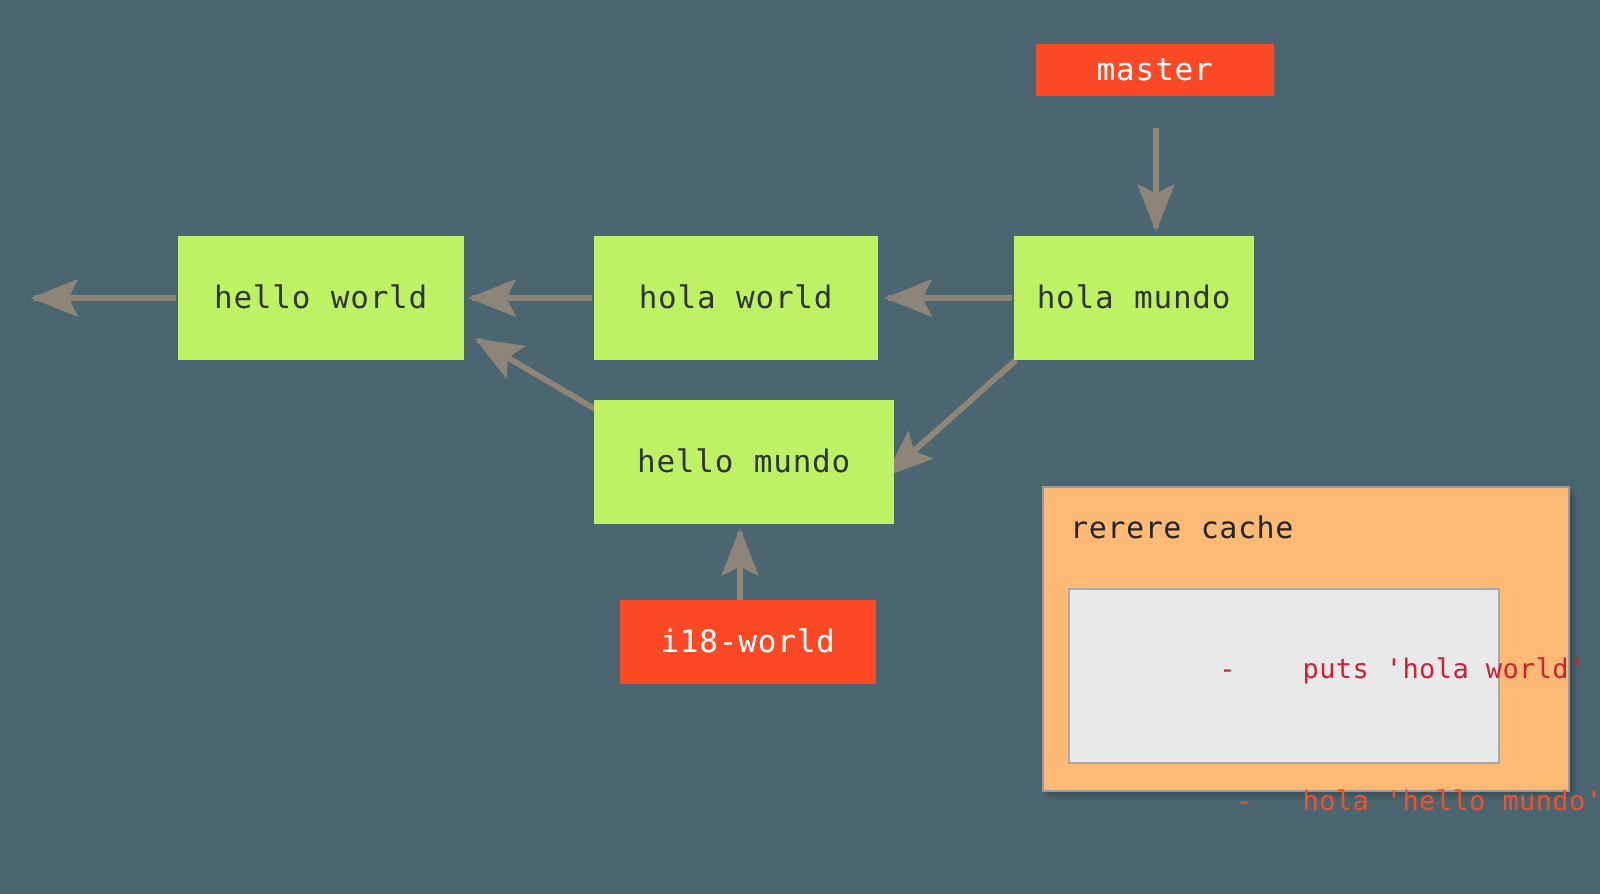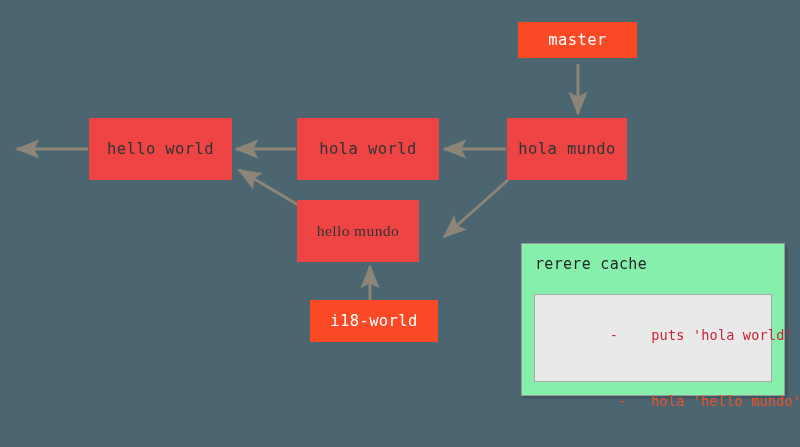--- a/index.html
+++ b/index.html
@@ -27,57 +27,57 @@
   }
   .node {
     position: absolute;
     box-sizing: border-box;
     display: flex;
     align-items: center;
     justify-content: center;
     white-space: pre;
   }
   .commit {
-    background: #ef4444;
+    background: #bef264;
     color: #2f3436;
     font-size: 15.5px;
     letter-spacing: 0.4px;
   }
   .branch {
     background: #fb4926;
     color: #ffffff;
     font-size: 15.5px;
     letter-spacing: 0.4px;
   }
   
   #rerere-panel {
     position: absolute;
     left: 521px;
     top: 243px;
     width: 264px;
     height: 153px;
-    background: #86efac;
+    background: #fdba74;
     border: 1px solid #9a9a9a;
     box-sizing: border-box;
     box-shadow: 2px 2px 3px rgba(0,0,0,0.22);
   }
   #rerere-title {
     position: absolute;
     left: 13px;
     top: 11px;
     color: #222628;
     font-size: 15px;
     letter-spacing: 0.3px;
     white-space: pre;
   }
   #diff-box {
     position: absolute;
     left: 12px;
     top: 50px;
-    width: 238px;
+    width: 216px;
     height: 88px;
     background: #e9e9e9;
     border: 1px solid #a8a8a8;
     box-sizing: border-box;
     padding: 7px 0 0 0;
   }
   .diff-line {
     font-size: 13.5px;
     line-height: 22px;
     white-space: pre;
@@ -117,25 +117,25 @@
   </div>
 
   <div class="node commit" style="left:297px; top:118px; width:142px; height:62px;">
     <span>hola world</span>
   </div>
 
   <div class="node commit" style="left:507px; top:118px; width:120px; height:62px;">
     <span>hola mundo</span>
   </div>
 
-  <div class="node commit" style="left:297px; top:200px; width:122px; height:62px;font-family:Liberation Serif, serif;">
+  <div class="node commit" style="left:297px; top:200px; width:150px; height:62px;">
     <span>hello mundo</span>
   </div>
 
-  <div class="node branch" style="left:518px; top:22px; width:119px; height:36px;">
+  <div class="node branch" style="left:518px; top:22px; width:119px; height:26px;">
     <span>master</span>
   </div>
 
   <div class="node branch" style="left:310px; top:300px; width:128px; height:42px;">
     <span>i18-world</span>
   </div>
 
   <div id="rerere-panel">
     <div id="rerere-title">rerere cache</div>
 

